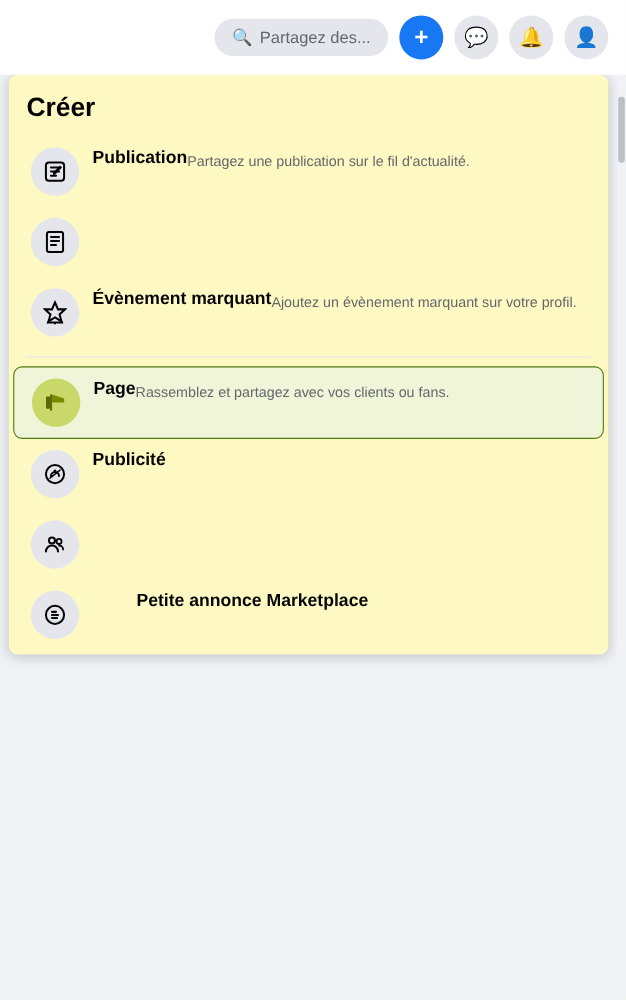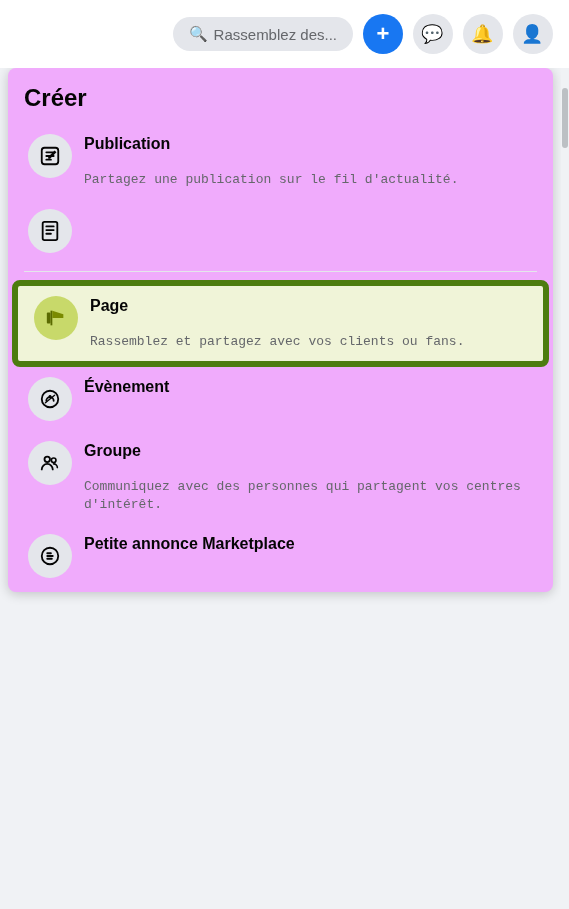--- a/index.html
+++ b/index.html
@@ -75,21 +75,21 @@
       padding: 10px 16px;
       cursor: pointer;
       border-radius: 8px;
       margin: 0 4px;
       transition: background 0.1s;
       position: relative;
     }
 
     .menu-item.highlighted {
       background: #f0f4d8;
-      border: 6px solid #4d7c0f;
+      border: 1px solid #4d7c0f;
       margin: 0 4px;
       border-radius: 8px;
     }
 
     .icon-wrap {
       width: 44px;
       height: 44px;
       border-radius: 50%;
       background: #e4e6eb;
       display: flex;
@@ -100,37 +100,36 @@
       font-size: 20px;
       color: #050505;
     }
 
     .menu-item.highlighted .icon-wrap {
       background: #c8d96a;
     }
 
     .item-text {
       display: flex;
-      flex-direction: column;
+      flex-direction: row;
       justify-content: center;
     }
 
     .item-title {
       font-size: 16px;
       font-weight: 600;
       color: #050505;
       line-height: 1.3;
     }
 
     .item-desc {
       font-size: 13px;
       color: #65676b;
       line-height: 1.4;
-      margin-top: 16px;
-      font-family: Liberation Mono, monospace;
+      margin-top: 4px;
     }
 
     .divider {
       height: 1px;
       background: #e4e6eb;
       margin: 8px 16px;
     }
 
     
     .scroll-indicator {
@@ -156,39 +155,40 @@
     .panel-wrapper {
       position: absolute;
       top: 68px;
       left: 8px;
       right: 0px;
       bottom: 0;
     }
 
     .panel-inner {
       position: relative;
-      background: #f0abfc;
+      background: #fef9c3;
       border-radius: 8px;
       box-shadow: 0 2px 12px rgba(0,0,0,0.2);
       padding: 12px 0 4px 0;
       margin-right: 16px;
       overflow: hidden;
     }
 
     .last-item-partial {
       opacity: 1;
+      gap: 40px;
     }
   </style>
 </head>
 <body>
 
 <div class="topbar">
   <button class="topbar-search-btn">
     <span>🔍</span>
-    <span>Rassemblez des...</span>
+    <span>Partagez des...</span>
   </button>
   <button class="topbar-icon-btn plus">
     <span>+</span>
   </button>
   <button class="topbar-icon-btn">
     <span>💬</span>
   </button>
   <button class="topbar-icon-btn">
     <span>🔔</span>
   </button>
@@ -220,20 +220,33 @@
       <div class="icon-wrap">
         <svg width="22" height="22" viewBox="0 0 24 24" fill="none">
           <rect x="4" y="2" width="16" height="20" rx="2" stroke="#050505" stroke-width="2"></rect>
           <path d="M8 7h8M8 11h8M8 15h5" stroke="#050505" stroke-width="2" stroke-linecap="round"></path>
         </svg>
       </div>
       <div class="item-text">
       </div>
     </div>
 
+    <div class="menu-item">
+      <div class="icon-wrap">
+        <svg width="22" height="22" viewBox="0 0 24 24" fill="none">
+          <polygon points="12,2 15,9 22,9 16.5,14 18.5,21 12,17 5.5,21 7.5,14 2,9 9,9" stroke="#050505" stroke-width="2" fill="none"></polygon>
+          <line x1="12" y1="22" x2="12" y2="24" stroke="#050505" stroke-width="2"></line>
+          <line x1="4" y1="22" x2="20" y2="22" stroke="#050505" stroke-width="2"></line>
+        </svg>
+      </div>
+      <div class="item-text">
+        <span class="item-title">Évènement marquant</span>
+        <span class="item-desc">Ajoutez un évènement marquant sur votre profil.</span>
+      </div>
+    </div>
 
     <div class="divider"></div>
 
     <div class="menu-item highlighted">
       <div class="icon-wrap">
         <svg width="22" height="22" viewBox="0 0 24 24" fill="none">
           <rect x="2" y="6" width="4" height="12" rx="1" fill="#5a6a00"></rect>
           <rect x="6" y="4" width="2" height="16" rx="0" fill="#5a6a00"></rect>
           <polygon points="8,4 20,8 20,12 8,12" fill="#7a8a00"></polygon>
         </svg>
@@ -247,37 +260,33 @@
     <div class="menu-item">
       <div class="icon-wrap">
         <svg width="22" height="22" viewBox="0 0 24 24" fill="none">
           <circle cx="12" cy="12" r="9" stroke="#050505" stroke-width="2"></circle>
           <path d="M8 14c0-2 1.5-4 4-4s4 2 4 4" stroke="#050505" stroke-width="2" stroke-linecap="round"></path>
           <circle cx="12" cy="9" r="1.5" fill="#050505"></circle>
           <path d="M7 16l10-8" stroke="#050505" stroke-width="1.5" stroke-linecap="round"></path>
         </svg>
       </div>
       <div class="item-text">
-        <span class="item-title">Évènement</span>
+        <span class="item-title">Publicité</span>
       </div>
     </div>
 
     <div class="menu-item">
       <div class="icon-wrap">
         <svg width="22" height="22" viewBox="0 0 24 24" fill="none">
           <circle cx="9" cy="8" r="3" stroke="#050505" stroke-width="2"></circle>
           <circle cx="16" cy="9" r="2.5" stroke="#050505" stroke-width="1.8"></circle>
           <path d="M3 19c0-3.3 2.7-6 6-6s6 2.7 6 6" stroke="#050505" stroke-width="2" stroke-linecap="round"></path>
           <path d="M16 13c2.2 0 4 1.8 4 4" stroke="#050505" stroke-width="1.8" stroke-linecap="round"></path>
         </svg>
       </div>
-      <div class="item-text">
-        <span class="item-title">Groupe</span>
-        <span class="item-desc">Communiquez avec des personnes qui partagent vos centres d'intérêt.</span>
-      </div>
     </div>
 
 
     <div class="menu-item last-item-partial">
       <div class="icon-wrap">
         <svg width="22" height="22" viewBox="0 0 24 24" fill="none">
           <circle cx="12" cy="12" r="9" stroke="#050505" stroke-width="2"></circle>
           <path d="M9 12h6M9 9h4M9 15h5" stroke="#050505" stroke-width="2" stroke-linecap="round"></path>
         </svg>
       </div>

